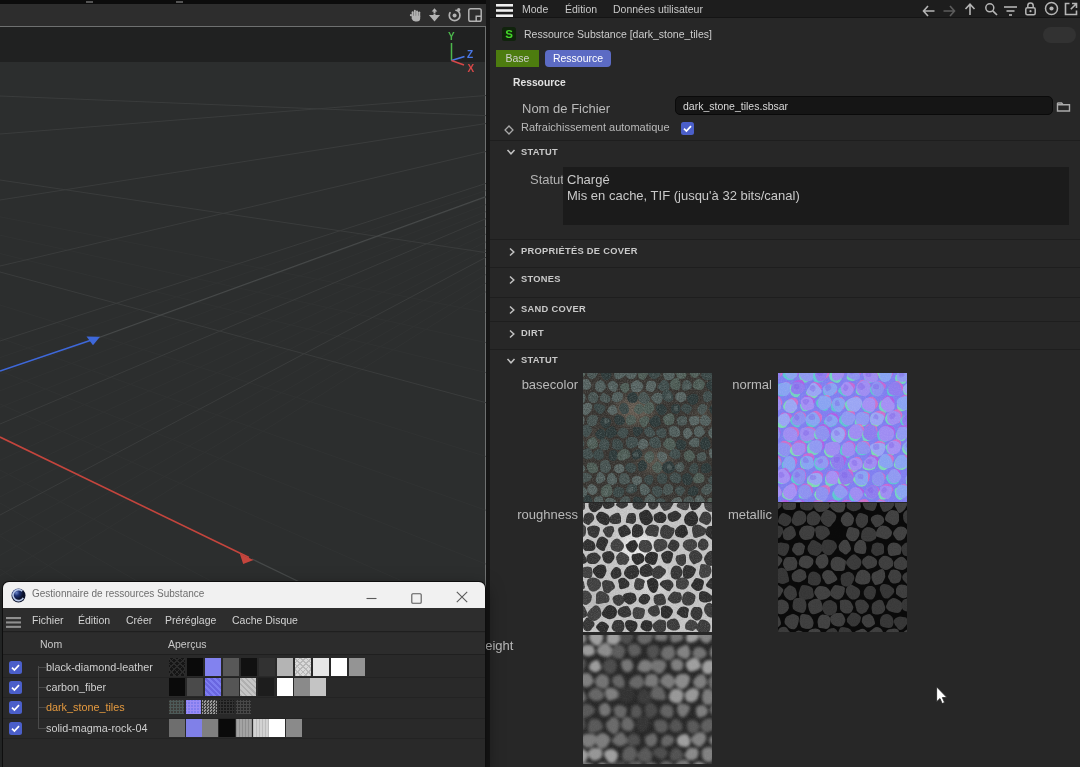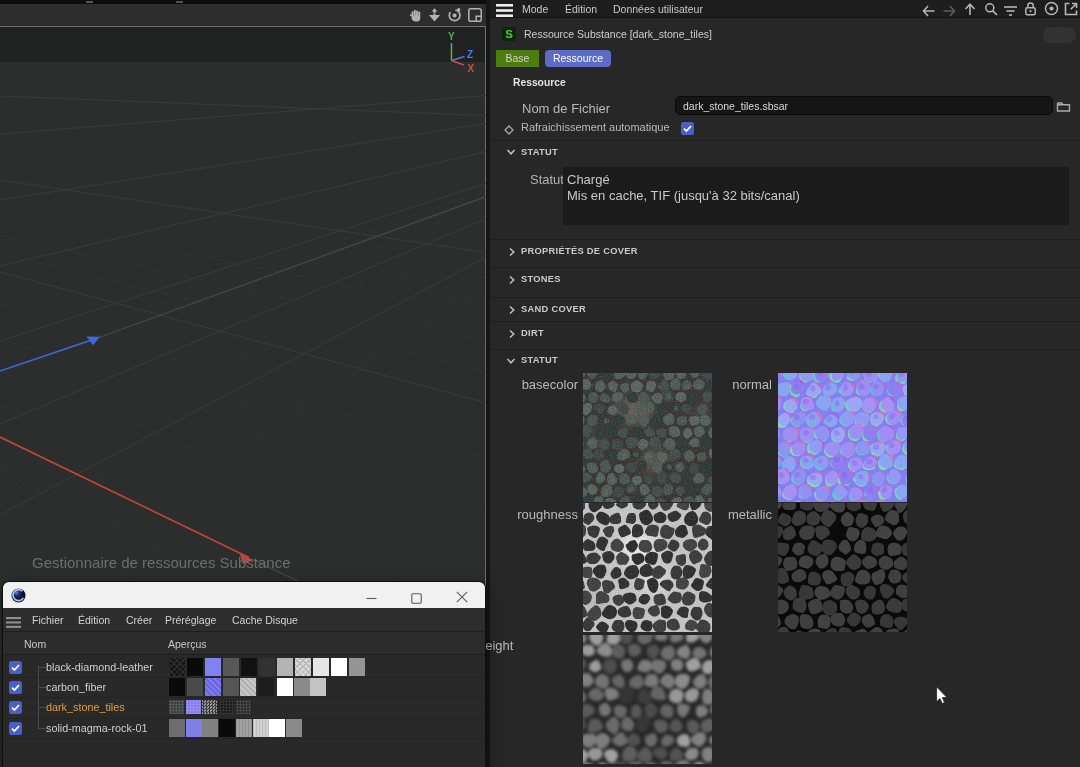--- a/index.html
+++ b/index.html
@@ -1005,21 +1005,21 @@
       <defs>
         <radialGradient id="c4dg" cx="35%" cy="30%">
           <stop offset="0%" stop-color="#6a84c8"></stop>
           <stop offset="45%" stop-color="#1c3070"></stop>
           <stop offset="100%" stop-color="#0a1028"></stop>
         </radialGradient>
       </defs>
       <circle cx="7.5" cy="7.5" r="7" fill="url(#c4dg)"></circle>
       <path d="M11.3 3.2 A5.5 5.5 0 1 0 12.3 9.8" fill="none" stroke="#b8c8e8" stroke-width="1.6"></path>
     </svg></div>
-<div class="ab" style="left:32px;top:554px;color:#6e6e6e;font-size:15px">Gestionnaire de ressources Substance</div>
+<div class="ab" style="left:32px;top:588px;color:#6e6e6e;font-size:10px">Gestionnaire de ressources Substance</div>
 <div class="ab" style="left:366px;top:590px"><svg width="11" height="11" viewBox="0 0 11 11">
       <line x1="0.5" y1="5.5" x2="10.5" y2="5.5" stroke="#5a5a5a" stroke-width="1.1"></line>
     </svg></div>
 <div class="ab" style="left:410.5px;top:590px"><svg width="11" height="11" viewBox="0 0 11 11">
       <rect x="0.8" y="0.8" width="9.4" height="9.4" rx="1" fill="none" stroke="#5a5a5a" stroke-width="1.1"></rect>
     </svg></div>
 <div class="ab" style="left:456px;top:589px"><svg width="12" height="12" viewBox="0 0 12 12">
       <path d="M0.8 0.8 L11.2 11.2 M11.2 0.8 L0.8 11.2" stroke="#5a5a5a" stroke-width="1.1"></path>
     </svg></div>
 <div class="ab" style="left:3px;top:608px;width:482px;height:24px;background:#2d2d2d;border-bottom:1px solid #1f1f1f"></div>
@@ -1029,21 +1029,21 @@
         <rect y="4.4" width="15" height="2.1"></rect>
         <rect y="8.8" width="15" height="2.1"></rect>
       </g>
     </svg></div>
 <div class="mi" style="left:32px;top:614px;color:#d2d2d2">Fichier</div>
 <div class="mi" style="left:78px;top:614px;color:#d2d2d2">Édition</div>
 <div class="mi" style="left:126px;top:614px;color:#d2d2d2">Créer</div>
 <div class="mi" style="left:165px;top:614px;color:#d2d2d2">Préréglage</div>
 <div class="mi" style="left:232px;top:614px;color:#d2d2d2">Cache Disque</div>
 <div class="ab" style="left:3px;top:633px;width:482px;height:22px;background:#2c2c2c;border-bottom:1px solid #1f1f1f"></div>
-<div class="mi" style="left:24px;top:638px;color:#c9c9c9">Nom</div>
+<div class="mi" style="left:40px;top:638px;color:#c9c9c9">Nom</div>
 <div class="mi" style="left:168px;top:638px;color:#c9c9c9">Aperçus</div>
 <div class="ab" style="left:3px;top:676.7px;width:482px;height:1px;background:#232323"></div>
 <div class="ab" style="left:3px;top:697.1px;width:482px;height:1px;background:#232323"></div>
 <div class="ab" style="left:3px;top:717.5px;width:482px;height:1px;background:#232323"></div>
 <div class="ab" style="left:3px;top:737.9px;width:482px;height:1px;background:#232323"></div>
 <div class="ab" style="left:38px;top:666px;width:1px;height:62px;background:#4a4a4a"></div>
 <div class="ab" style="left:38px;top:666.5px;width:8px;height:1px;background:#4a4a4a"></div>
 <div class="ab" style="left:9px;top:659.5px"><svg width="13" height="13" viewBox="0 0 13 13">
       <rect width="13" height="13" rx="2.5" fill="#4b5fc9"></rect>
       <path d="M3 6.7 L5.4 9.1 L10 4.1" stroke="#fff" stroke-width="1.7" fill="none"></path>
@@ -1059,21 +1059,21 @@
 <div class="ab" style="left:9px;top:700.3px"><svg width="13" height="13" viewBox="0 0 13 13">
       <rect width="13" height="13" rx="2.5" fill="#4b5fc9"></rect>
       <path d="M3 6.7 L5.4 9.1 L10 4.1" stroke="#fff" stroke-width="1.7" fill="none"></path>
     </svg></div>
 <div class="mi" style="left:46px;top:701.3px;color:#e59a3f;font-size:10.8px">dark_stone_tiles</div>
 <div class="ab" style="left:38px;top:727.7px;width:8px;height:1px;background:#4a4a4a"></div>
 <div class="ab" style="left:9px;top:720.7px"><svg width="13" height="13" viewBox="0 0 13 13">
       <rect width="13" height="13" rx="2.5" fill="#4b5fc9"></rect>
       <path d="M3 6.7 L5.4 9.1 L10 4.1" stroke="#fff" stroke-width="1.7" fill="none"></path>
     </svg></div>
-<div class="mi" style="left:46px;top:721.7px;color:#cfcfcf;font-size:10.8px">solid-magma-rock-01</div>
+<div class="mi" style="left:46px;top:721.7px;color:#cfcfcf;font-size:10.8px">solid-magma-rock-04</div>
 <div class="ab" style="left:169.0px;top:657.7px;width:16px;height:18px;background:#151515;background-image:repeating-linear-gradient(45deg,#2c2c2c 0 1px,transparent 1px 4px),repeating-linear-gradient(-45deg,#2c2c2c 0 1px,transparent 1px 4px)"></div>
 <div class="ab" style="left:187.0px;top:657.7px;width:16px;height:18px;background:#0a0a0a"></div>
 <div class="ab" style="left:205.0px;top:657.7px;width:16px;height:18px;background:#8282ef"></div>
 <div class="ab" style="left:223.0px;top:657.7px;width:16px;height:18px;background:#585858"></div>
 <div class="ab" style="left:241.0px;top:657.7px;width:16px;height:18px;background:#111"></div>
 <div class="ab" style="left:259.0px;top:657.7px;width:16px;height:18px;background:#323232"></div>
 <div class="ab" style="left:277.0px;top:657.7px;width:16px;height:18px;background:#b4b4b4"></div>
 <div class="ab" style="left:295.0px;top:657.7px;width:16px;height:18px;background:#dadada;background-image:repeating-linear-gradient(45deg,#b8b8b8 0 1px,transparent 1px 4px),repeating-linear-gradient(-45deg,#b8b8b8 0 1px,transparent 1px 4px)"></div>
 <div class="ab" style="left:313.0px;top:657.7px;width:16px;height:18px;background:#e6e6e6"></div>
 <div class="ab" style="left:331.0px;top:657.7px;width:16px;height:18px;background:#fff"></div>

